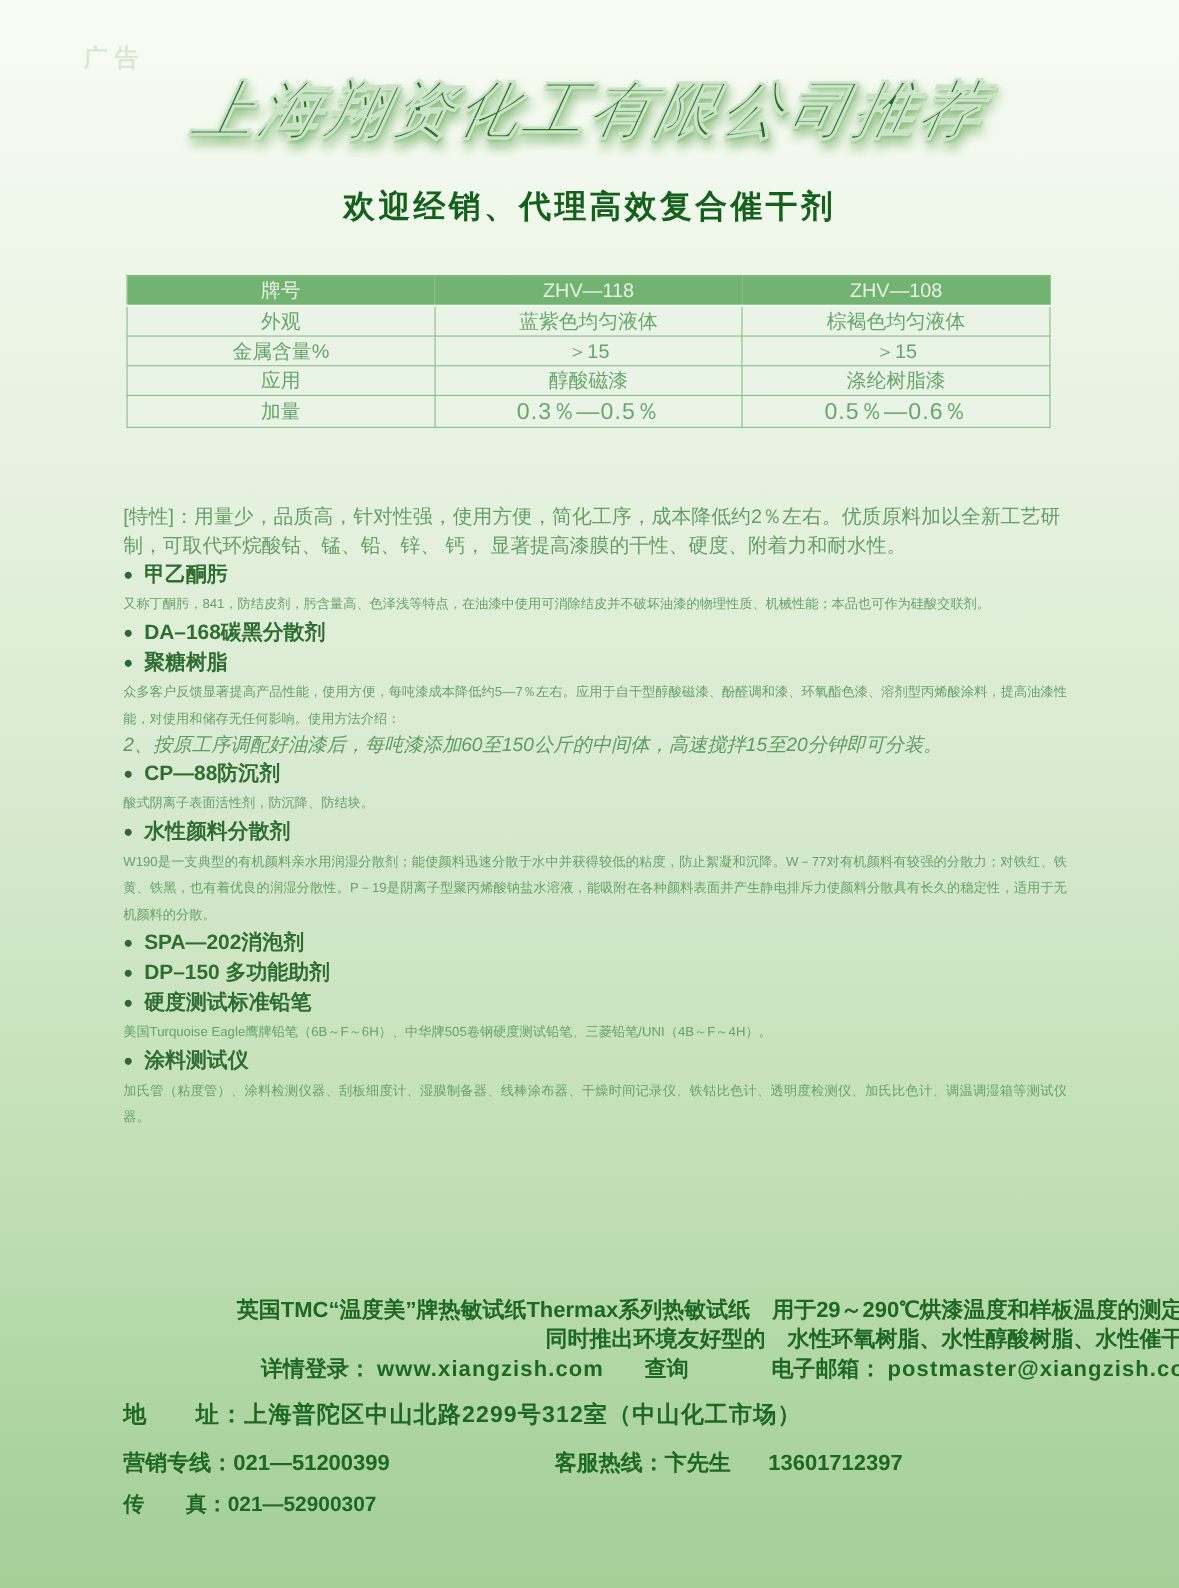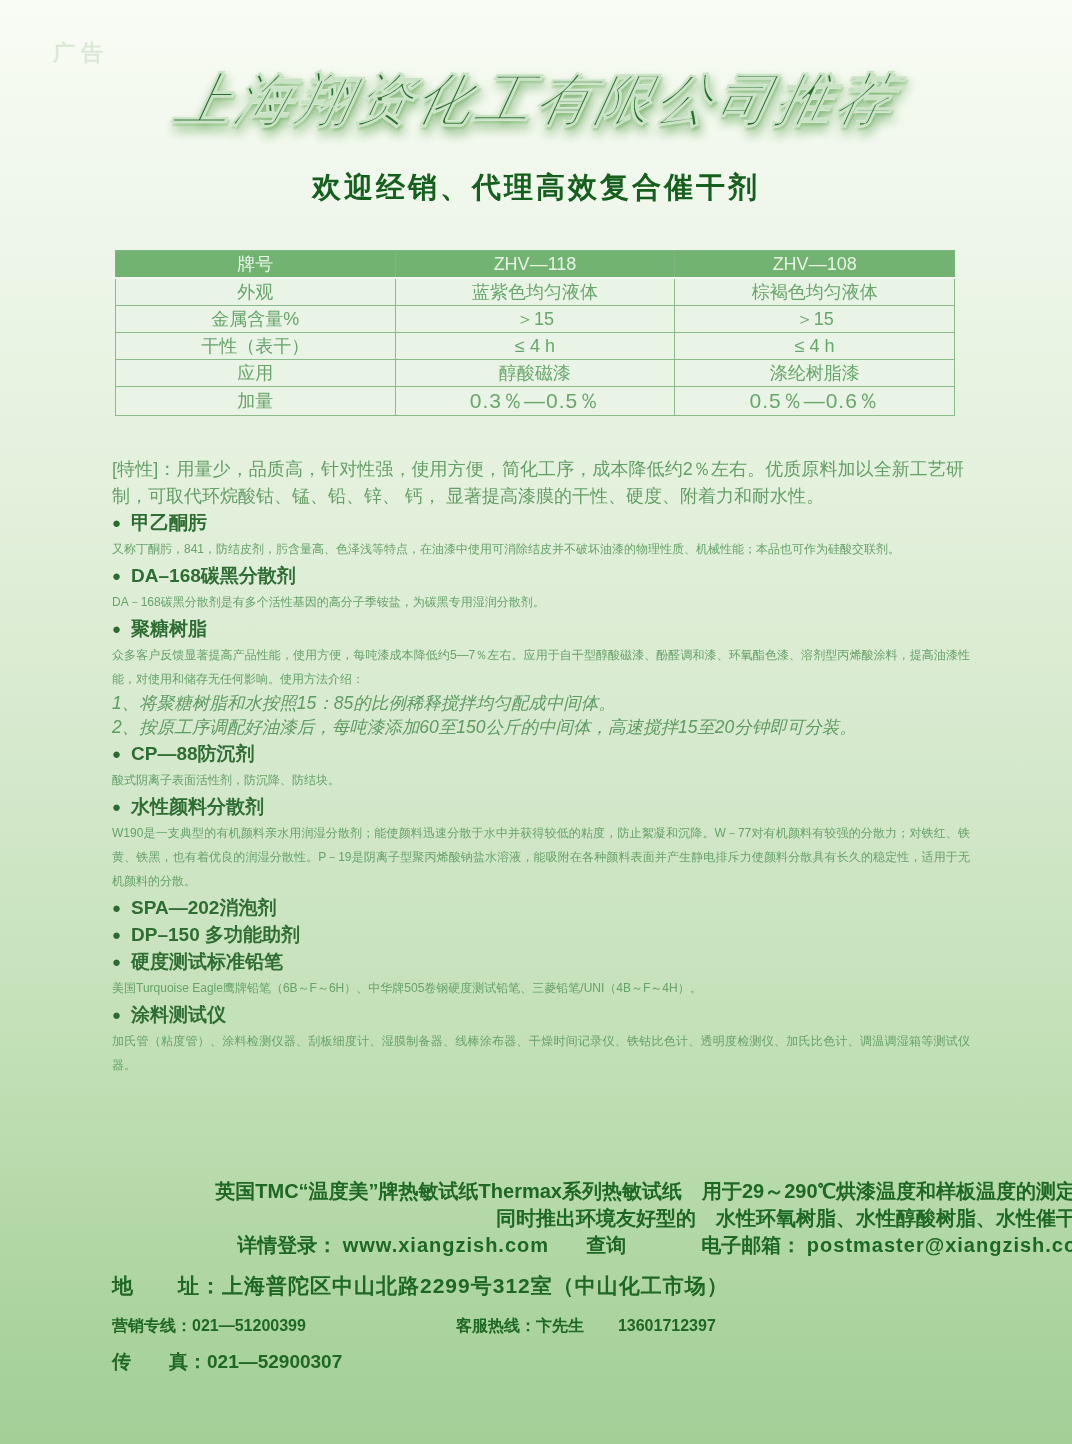--- a/index.html
+++ b/index.html
@@ -6,21 +6,21 @@
   body{font-family:"Liberation Sans", sans-serif;}
   .page{
     position:relative;
     width:1072px;height:1444px;
     margin:0 auto;
     overflow:hidden;
     background:linear-gradient(180deg,#f9fcf5 0%, #eef6e9 16%, #e4f1dd 33%, #d4e8cb 54%, #c0dfb4 75%, #aad39e 92%, #a4cf97 100%);
     border-bottom:2px solid #8fbf84;
   }
   .ad-label{
-    position:absolute;top:38px;left:53px;
+    position:absolute;top:38px;left:76px;
     font-size:22px;letter-spacing:6px;font-weight:bold;
     color:#dce8d6;
   }
   .title{
     position:absolute;top:62px;left:0;width:100%;
     text-align:center;
   }
   .title .t-inner{
     display:inline-block;
     transform:skewX(-12deg);
@@ -98,21 +98,21 @@
   .promo .gap-l{display:inline-block;width:64px;}
   .contact{
     position:absolute;top:1272px;left:112px;width:860px;
     color:#1d6823;
   }
   .contact .addr{
     font-size:21px;font-weight:bold;letter-spacing:1px;
     margin-bottom:16px;
   }
   .contact .row2{
-    font-size:16px;font-weight:bold;
+    font-size:20px;font-weight:bold;
     display:flex;align-items:baseline;
     margin-bottom:12px;
   }
   .contact .row2 .svc{margin-left:150px;}
   .contact .row2 .svc-phone{margin-left:34px;}
   .contact .fax{font-size:19px;font-weight:bold;}
 </style>
 </head>
 <body>
 
@@ -137,25 +137,20 @@
       <td class="col-label">外观</td>
       <td>蓝紫色均匀液体</td>
       <td>棕褐色均匀液体</td>
     </tr>
     <tr>
       <td class="col-label">金属含量%</td>
       <td>＞15</td>
       <td>＞15</td>
     </tr>
     <tr>
-      <td class="col-label">干性（表干）</td>
-      <td>≤ 4 h</td>
-      <td>≤ 4 h</td>
-    </tr>
-    <tr>
       <td class="col-label">应用</td>
       <td>醇酸磁漆</td>
       <td>涤纶树脂漆</td>
     </tr>
     <tr class="row-last">
       <td class="col-label">加量</td>
       <td class="val-big">0.3％—0.5％</td>
       <td class="val-big">0.5％—0.6％</td>
     </tr>
   </tbody>
@@ -171,31 +166,29 @@
         <span>甲乙酮肟</span>
       </div>
       <p class="sec-body">又称丁酮肟，841，防结皮剂，肟含量高、色泽浅等特点，在油漆中使用可消除结皮并不破坏油漆的物理性质、机械性能；本品也可作为硅酸交联剂。</p>
     </div>
 
     <div class="section">
       <div class="sec-head">
         <span class="bullet">●</span>
         <span>DA–168碳黑分散剂</span>
       </div>
-      <p class="sec-body">DA－168碳黑分散剂是有多个活性基因的高分子季铵盐，为碳黑专用湿润分散剂。</p>
     </div>
 
     <div class="section">
       <div class="sec-head">
         <span class="bullet">●</span>
         <span>聚糖树脂</span>
       </div>
       <p class="sec-body">众多客户反馈显著提高产品性能，使用方便，每吨漆成本降低约5—7％左右。应用于自干型醇酸磁漆、酚醛调和漆、环氧酯色漆、溶剂型丙烯酸涂料，提高油漆性能，对使用和储存无任何影响。使用方法介绍：</p>
       <div class="sec-steps">
-        <p>1、将聚糖树脂和水按照15：85的比例稀释搅拌均匀配成中间体。</p>
         <p>2、按原工序调配好油漆后，每吨漆添加60至150公斤的中间体，高速搅拌15至20分钟即可分装。</p>
       </div>
     </div>
 
     <div class="section">
       <div class="sec-head">
         <span class="bullet">●</span>
         <span>CP—88防沉剂</span>
       </div>
       <p class="sec-body">酸式阴离子表面活性剂，防沉降、防结块。</p>

